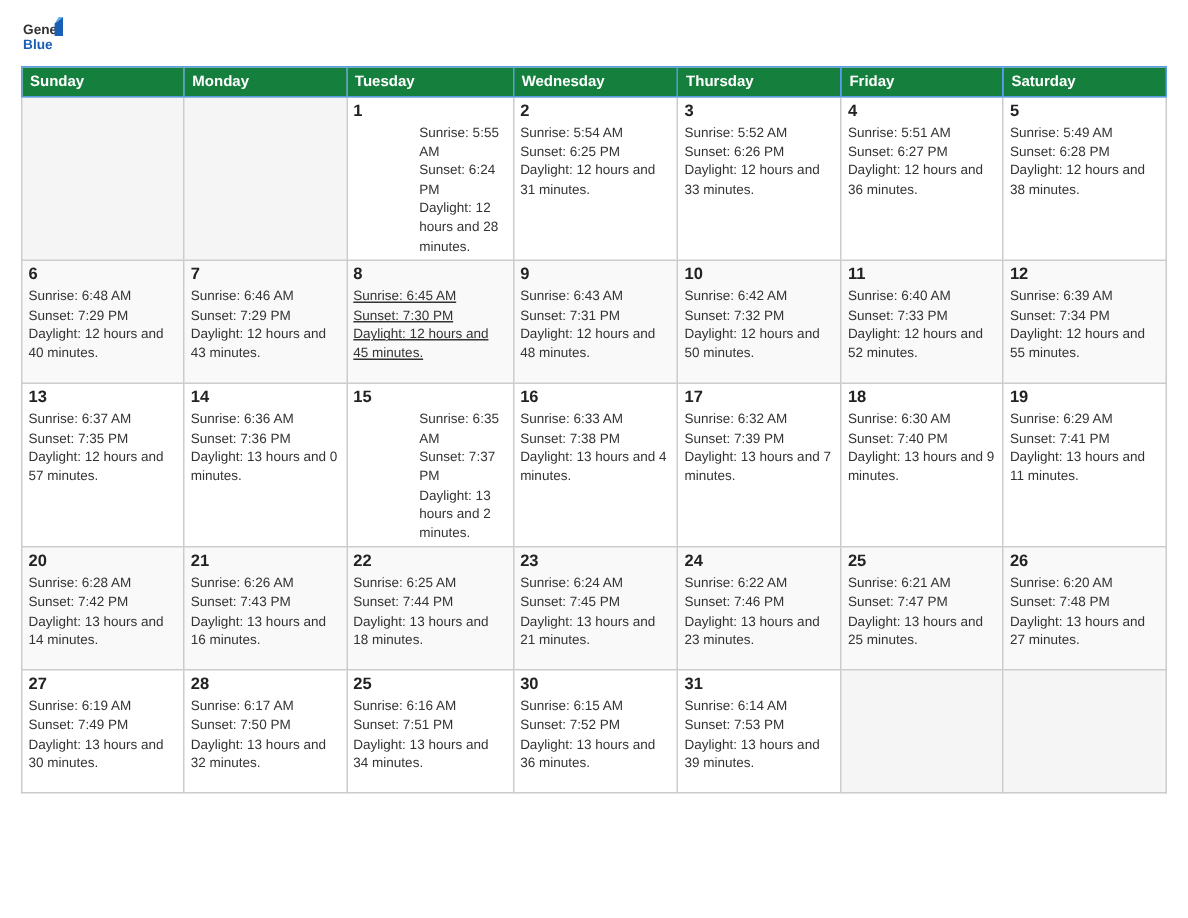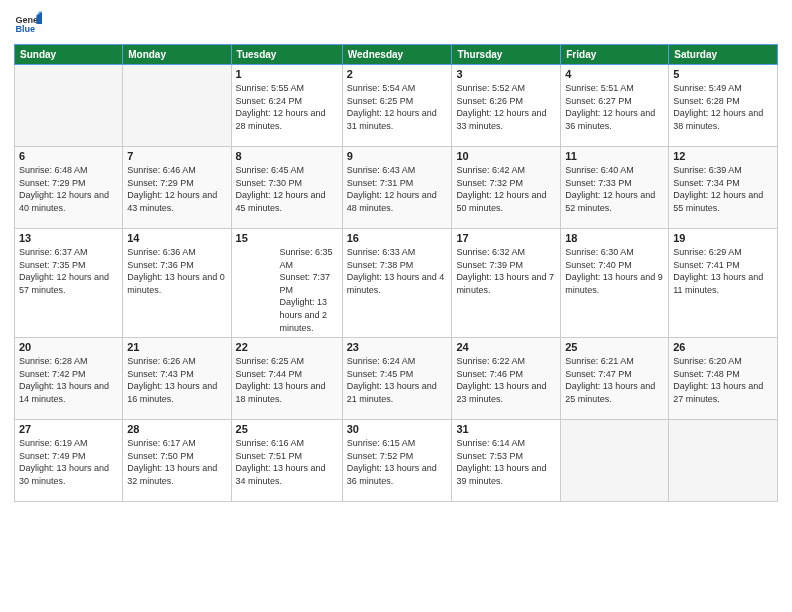--- a/index.html
+++ b/index.html
@@ -113,21 +113,21 @@
           <th>Friday</th>
           <th>Saturday</th>
         </tr>
     </thead>
     <tbody id="calendar-body">
     <tr>
           <td class="empty"></td>
           <td class="empty"></td>
           <td>
             <span class="day-num">1</span>
-            <div class="day-info" style="white-space: pre-line;">Sunrise: 5:55 AM
+            <div class="day-info" style="white-space: pre-line; margin-left: 44px;">Sunrise: 5:55 AM
 Sunset: 6:24 PM
 Daylight: 12 hours and 28 minutes.</div>
           </td>
           <td>
             <span class="day-num">2</span>
             <div class="day-info" style="white-space: pre-line;">Sunrise: 5:54 AM
 Sunset: 6:25 PM
 Daylight: 12 hours and 31 minutes.</div>
           </td>
           <td>
@@ -157,21 +157,21 @@
 Daylight: 12 hours and 40 minutes.</div>
           </td>
           <td>
             <span class="day-num">7</span>
             <div class="day-info" style="white-space: pre-line;">Sunrise: 6:46 AM
 Sunset: 7:29 PM
 Daylight: 12 hours and 43 minutes.</div>
           </td>
           <td>
             <span class="day-num">8</span>
-            <div class="day-info" style="white-space: pre-line;">Sunrise: 6:45 AM
+            <div class="day-info" style="white-space: pre-line; text-decoration: underline;">Sunrise: 6:45 AM
 Sunset: 7:30 PM
 Daylight: 12 hours and 45 minutes.</div>
           </td>
           <td>
             <span class="day-num">9</span>
             <div class="day-info" style="white-space: pre-line;">Sunrise: 6:43 AM
 Sunset: 7:31 PM
 Daylight: 12 hours and 48 minutes.</div>
           </td>
           <td>

